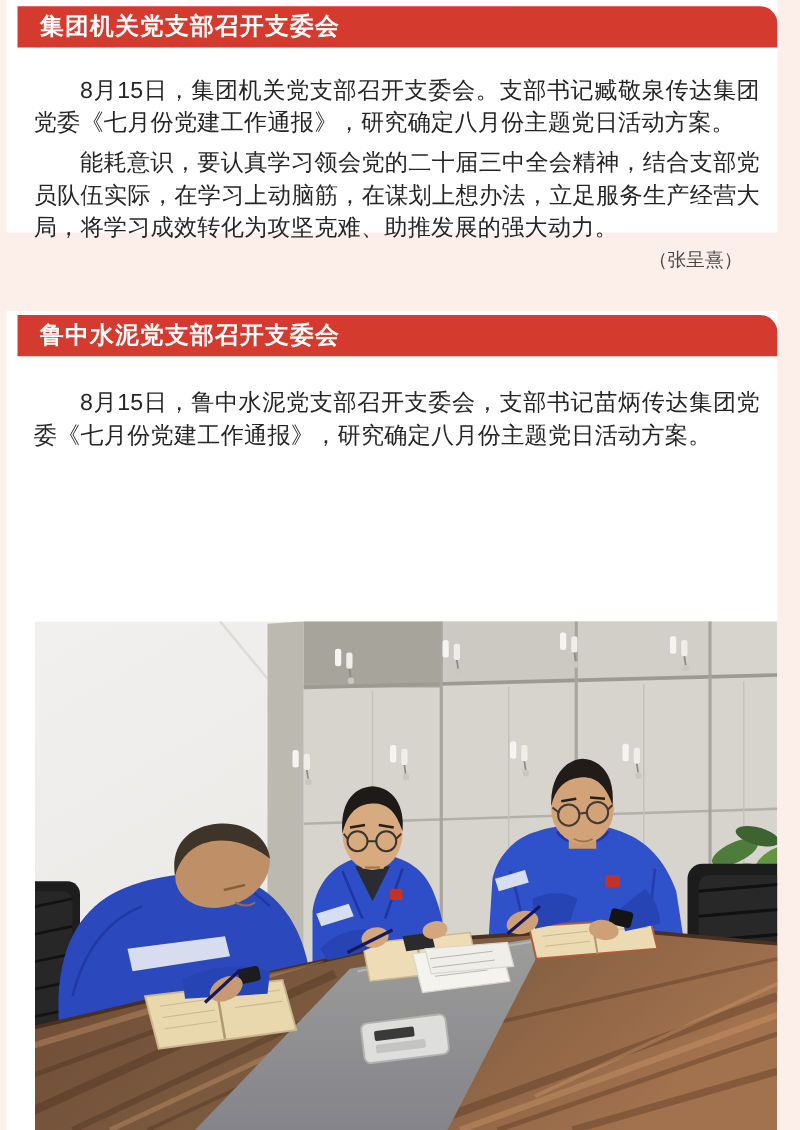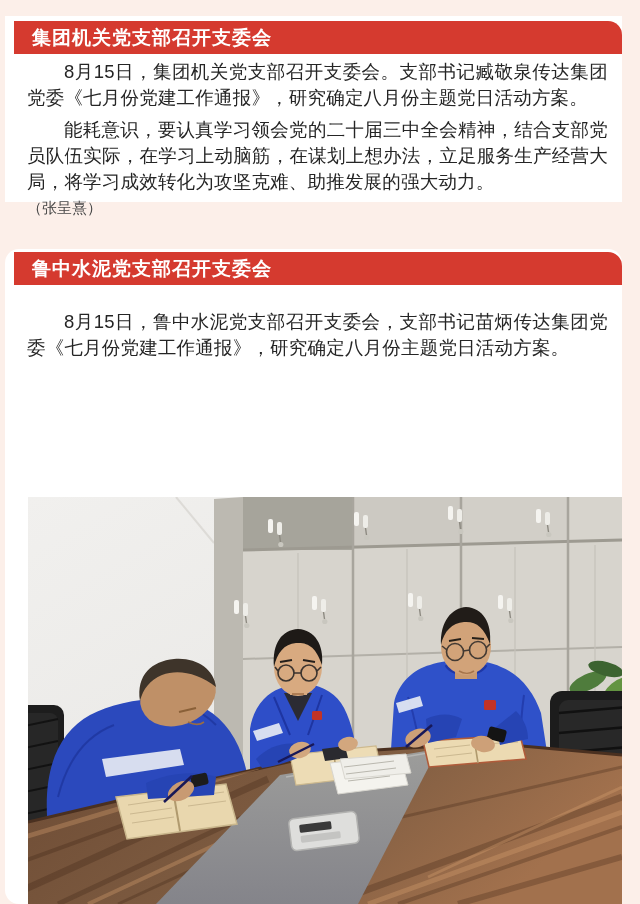--- a/index.html
+++ b/index.html
@@ -3,40 +3,40 @@
 <meta charset="utf-8">
 <style>
   html,body{margin:0;padding:0;}
   body{
     width:640px;height:904px;position:relative;overflow:hidden;
     background:#fcefe9;
     font-family:"Liberation Sans","DejaVu Sans",sans-serif;
   }
   .side-strip{position:absolute;top:0;bottom:0;background:#fcefe9;z-index:5;}
   .card{position:absolute;left:5px;width:617px;background:#ffffff;}
-  .card1{top:16px;height:186px;}
-  .card2{top:249px;height:655px;border-radius:14px;}
+  .card1{top:0;height:186px;}
+  .card2{top:249px;height:655px;}
   .banner{
     position:absolute;left:9px;top:5px;width:608px;height:33px;box-sizing:border-box;
     background:#d53a2f;border-radius:0 14px 0 0;
     color:#ffffff;font-weight:bold;font-size:19px;line-height:33px;
     padding-left:18px;letter-spacing:1px;
   }
   .card2 .banner{top:3px;}
   .content{position:absolute;left:22px;right:14px;top:43px;}
   .card2 .content{top:36px;}
   .content p{
     margin:0;font-size:18.5px;line-height:26px;color:#252525;
     text-align:justify;text-indent:2em;letter-spacing:0.2px;
   }
-  .content p.p1{}
+  .content p.p1{margin-top:16px;}
   .card2 .content p.p1{margin-top:24px;}
   .content p.p2{margin-top:6px;}
   .byline{
-    margin:4px 14px 0 0;text-align:left;font-size:15px;color:#474747;
+    margin:4px 14px 0 0;text-align:right;font-size:15px;color:#474747;
   }
   .photo{position:absolute;left:23px;top:248px;width:594px;height:407px;overflow:hidden;}
   .photo svg{display:block;}
 </style>
 </head>
 <body>
 
 <div class="side-strip" style="left:0;width:5px;"></div>
 <div class="side-strip" style="left:622px;width:18px;"></div>
 

